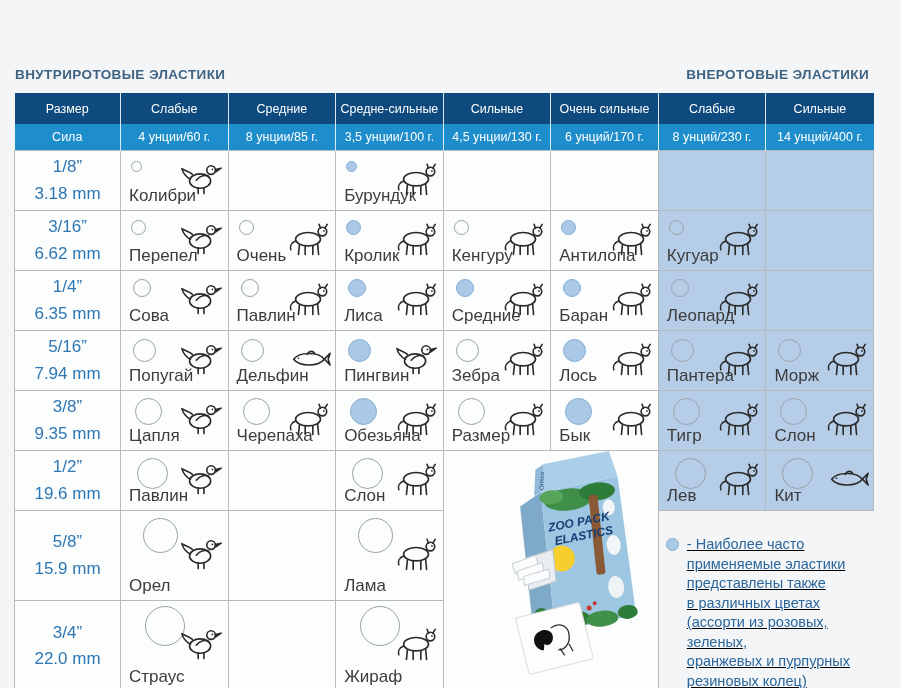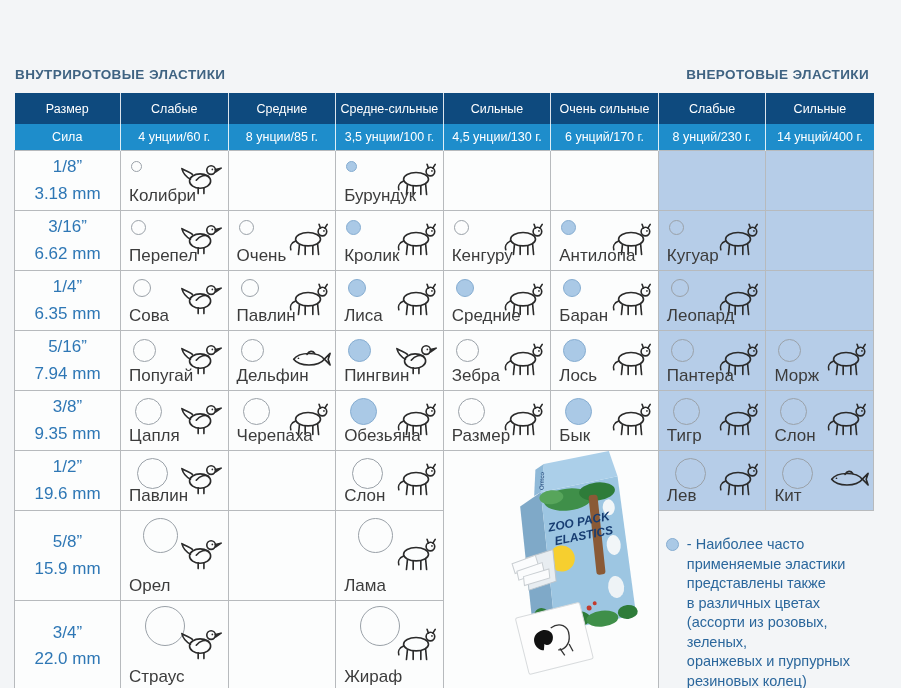--- a/index.html
+++ b/index.html
@@ -33,21 +33,21 @@
   tbody td{background:#fcfdfd;border:1px solid var(--grid);height:59px;padding:0;vertical-align:top;}
   tbody td.size{color:var(--size-text);font-size:17px;text-align:center;vertical-align:middle;line-height:1.55;}
   tbody td.outer{background:var(--outer-blue);}
   tbody td.box-area{background:#fcfdfd;}
   tbody td.legend-cell{background:transparent;border:none;vertical-align:top;}
   .cell-inner{position:relative;width:100%;height:100%;min-height:59px;}
   .ring{position:absolute;border-radius:50%;border:1.4px solid var(--circle-empty-border);background:transparent;box-sizing:border-box;}
   .ring.filled{background:var(--circle-fill);border-color:var(--circle-fill-border);}
   .animal-label{position:absolute;left:8px;bottom:4px;font-size:17px;color:var(--label-text);}
   .sketch{position:absolute;right:3px;top:50%;transform:translateY(-56%);}
-  .legend-inner{display:flex;gap:8px;padding:24px 0 0 7px;}
+  .legend-inner{display:flex;gap:8px;padding:24px 0 0 7px;text-decoration:underline;}
   .legend-circle{flex:0 0 auto;width:13px;height:13px;margin-top:3px;border-radius:50%;background:var(--circle-fill);border:1.4px solid var(--circle-fill-border);box-sizing:border-box;}
   .legend-text{white-space:pre-line;font-size:14.5px;line-height:19.5px;color:var(--legend-text);}
   .box-overlay{position:absolute;left:497px;top:449px;width:160px;height:226px;pointer-events:none;}
 </style>
 </head>
 <body>
 
 <div class="page">
   <div class="section-label left">ВНУТРИРОТОВЫЕ ЭЛАСТИКИ</div>
   <div class="section-label right">ВНЕРОТОВЫЕ ЭЛАСТИКИ</div>

